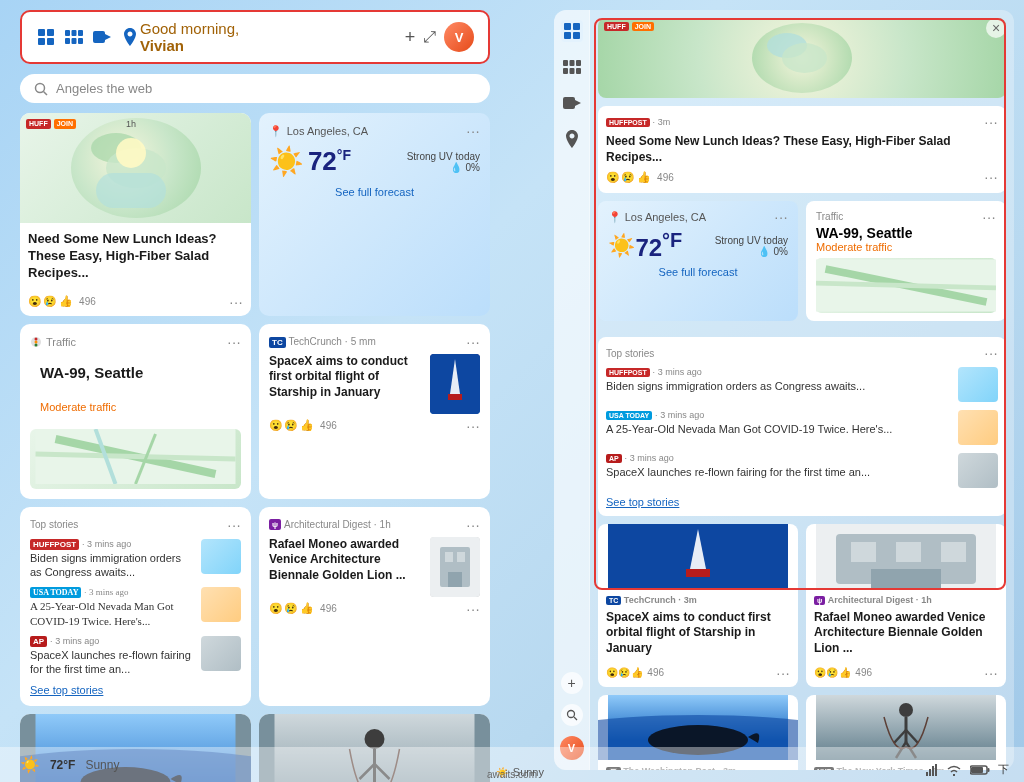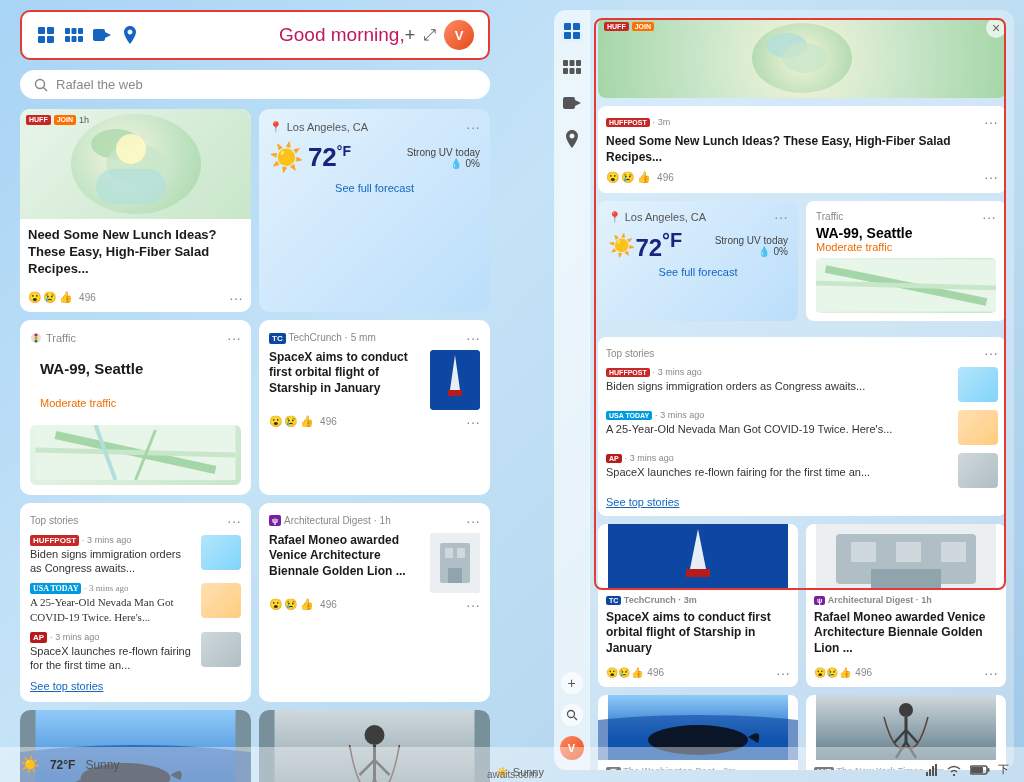--- a/index.html
+++ b/index.html
@@ -39,23 +39,23 @@
     }
     .top-bar-icon {
       width: 20px;
       height: 18px;
       display: flex;
       align-items: center;
       justify-content: center;
       cursor: pointer;
     }
     .top-bar-greeting {
-      text-align: right;
-      font-size: 19px;
-      color: #be185d;
+      text-align: left;
+      font-size: 15px;
+      color: #a16207;
       flex: 1;
     }
     .top-bar-greeting .name {
       font-weight: 600;
     }
     .top-bar-actions {
       display: flex;
       align-items: center;
       gap: 8px;
     }
@@ -524,52 +524,53 @@
         </svg>
       </div>
       <div class="top-bar-icon">
         <svg width="14" height="18" viewBox="0 0 14 18" fill="none">
           <path d="M7 0C3.7 0 1 2.7 1 6c0 4.5 6 12 6 12s6-7.5 6-12c0-3.3-2.7-6-6-6zm0 8.5c-1.4 0-2.5-1.1-2.5-2.5S5.6 3.5 7 3.5s2.5 1.1 2.5 2.5S8.4 8.5 7 8.5z" fill="#1565c0"></path>
         </svg>
       </div>
     </div>
     <div class="top-bar-greeting">
       <div>Good morning,</div>
+      <div class="name">Vivian</div>
     </div>
     <div class="top-bar-actions">
       <span style="font-size:18px;color:#555;cursor:pointer;">+</span>
       <span style="font-size:16px;color:#555;cursor:pointer;">⤢</span>
       <div class="avatar">V</div>
     </div>
   </div>
 
   <div class="search-bar">
     <svg width="14" height="14" viewBox="0 0 14 14">
       <circle cx="6" cy="6" r="4.5" stroke="#888" stroke-width="1.5" fill="none"></circle>
       <line x1="9.5" y1="9.5" x2="13" y2="13" stroke="#888" stroke-width="1.5"></line>
     </svg>
-    <span style="color:#888;font-size:13px;">Rafael the web</span>
+    <span style="color:#888;font-size:13px;">Angeles the web</span>
   </div>
 
   <div class="content-grid">
 
     <div class="card card-hero">
       <div class="card-hero-img">
 
         <div style="width:130px;height:100px;border-radius:50%;background:radial-gradient(circle at 40% 40%, #f5f5dc, #c8e6c9, #a5d6a7);display:flex;align-items:center;justify-content:center;overflow:hidden;position:relative;">
           <div style="position:absolute;top:15px;left:20px;width:50px;height:30px;background:#a5d6a7;border-radius:50%;opacity:0.7;"></div>
           <div style="position:absolute;top:30px;left:35px;width:60px;height:40px;background:#c8e6c9;border-radius:50%;opacity:0.8;"></div>
           <div style="position:absolute;top:20px;left:45px;width:30px;height:30px;background:#fff9c4;border-radius:50%;opacity:0.9;"></div>
           <div style="position:absolute;bottom:10px;left:25px;width:70px;height:35px;background:#b2dfdb;border-radius:30px;opacity:0.7;"></div>
         </div>
 
         <div style="position:absolute;top:6px;left:6px;display:flex;gap:3px;">
           <span style="background:#c62828;color:white;font-size:7px;padding:1px 3px;border-radius:2px;font-weight:bold;">HUFF</span>
           <span style="background:#ff6f00;color:white;font-size:7px;padding:1px 3px;border-radius:2px;font-weight:bold;">JOIN</span>
-          <span style="font-size:9px;color:#555;">1h</span>
+          <span style="font-size:9px;color:#555;margin-left:47px;">1h</span>
         </div>
       </div>
       <div style="padding:8px;">
         <div style="font-size:13px;font-weight:600;color:#1a1a1a;line-height:1.3;">Need Some New Lunch Ideas? These Easy, High-Fiber Salad Recipes...</div>
       </div>
       <div class="card-footer">
         <div class="emoji-reactions">
           <span>😮</span>
             <span>😢</span>
             <span>👍</span>

